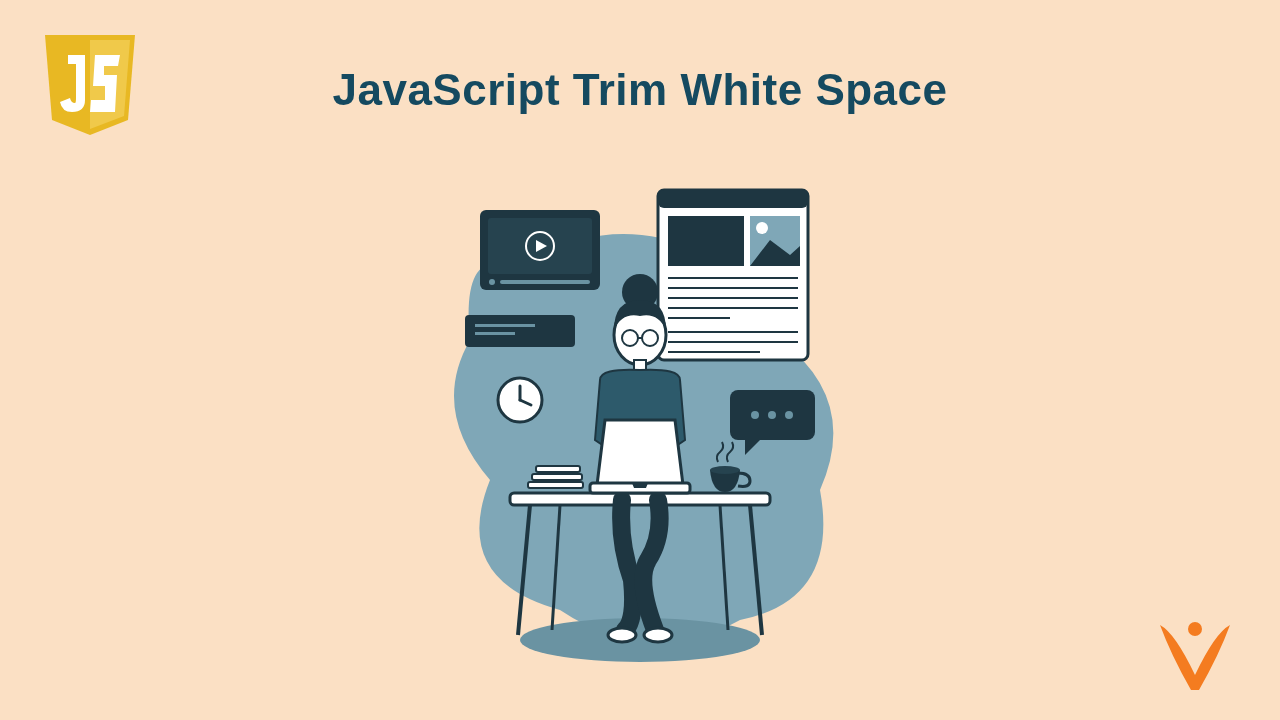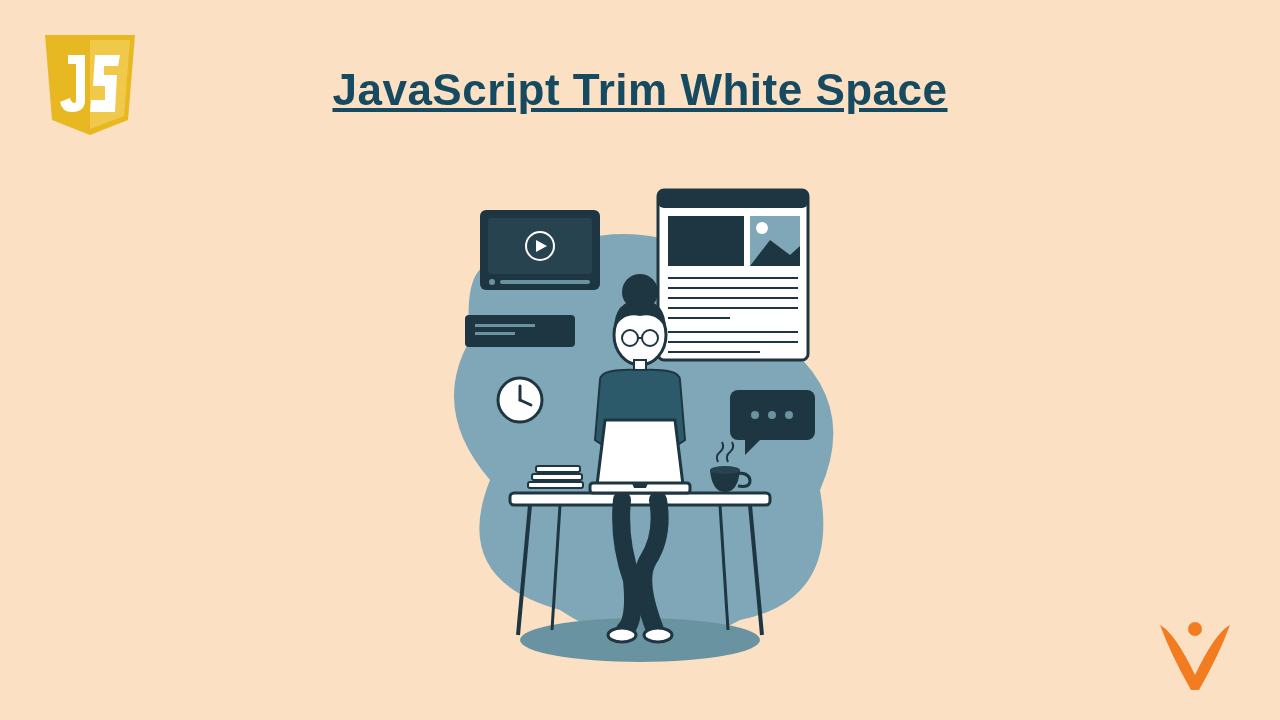--- a/index.html
+++ b/index.html
@@ -11,21 +11,20 @@
   }
   .title {
     position: absolute;
     top: 65px;
     left: 0; right: 0;
     text-align: center;
     font-size: 44px;
     font-weight: 800;
     color: #154a60;
     letter-spacing: 0.5px;
-    text-decoration: underline;
   }
   .js-logo {
     position: absolute;
     top: 30px;
     left: 40px;
     width: 100px;
     height: 110px;
   }
   .brand-logo {
     position: absolute;

